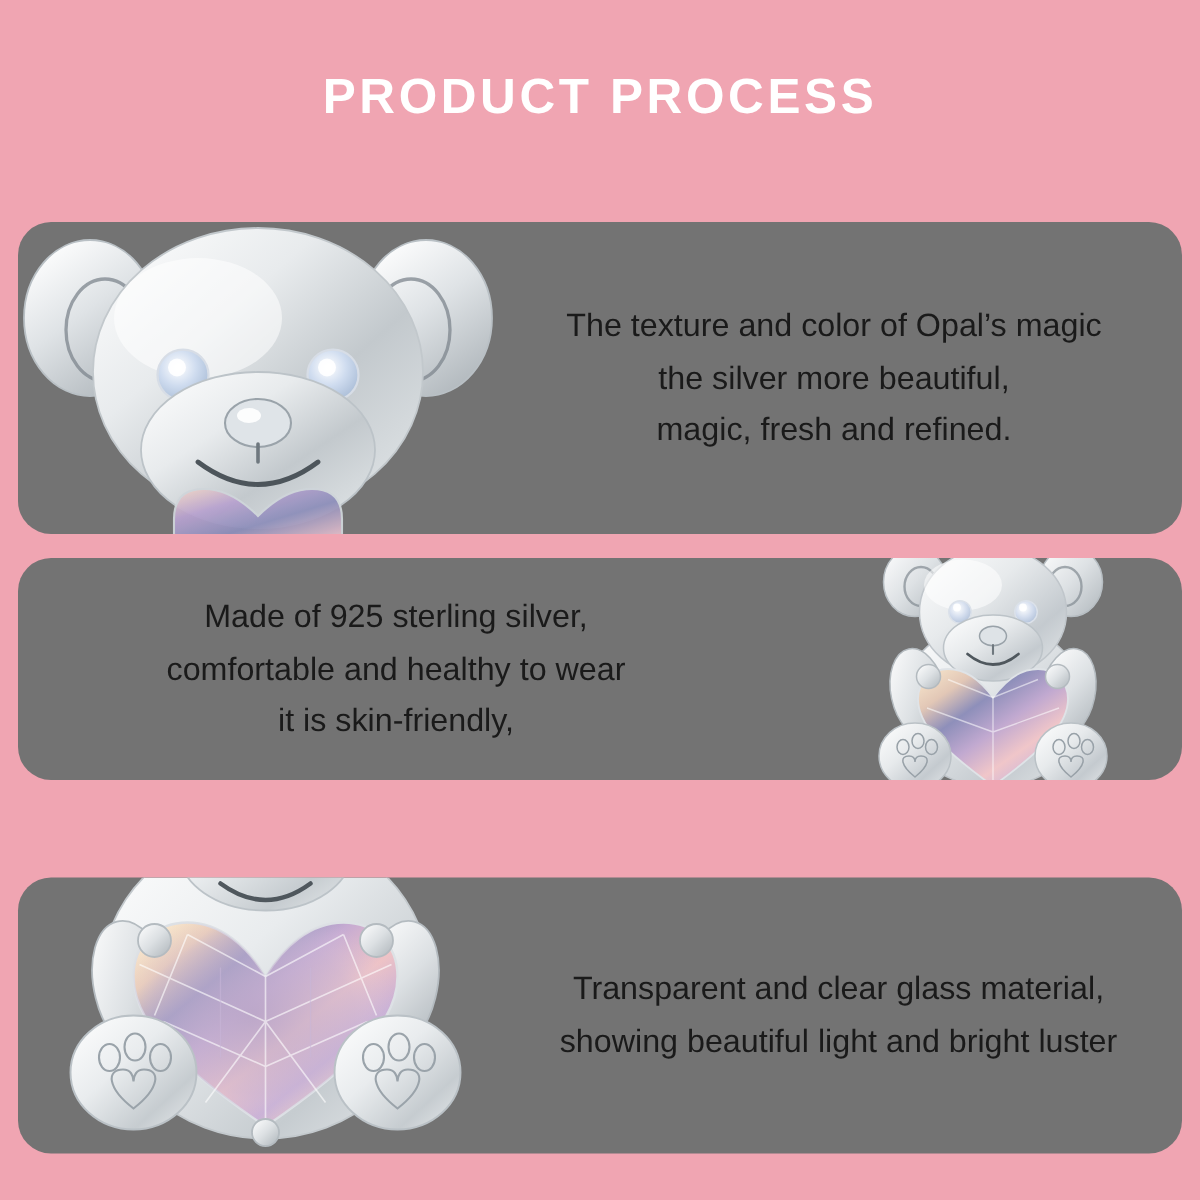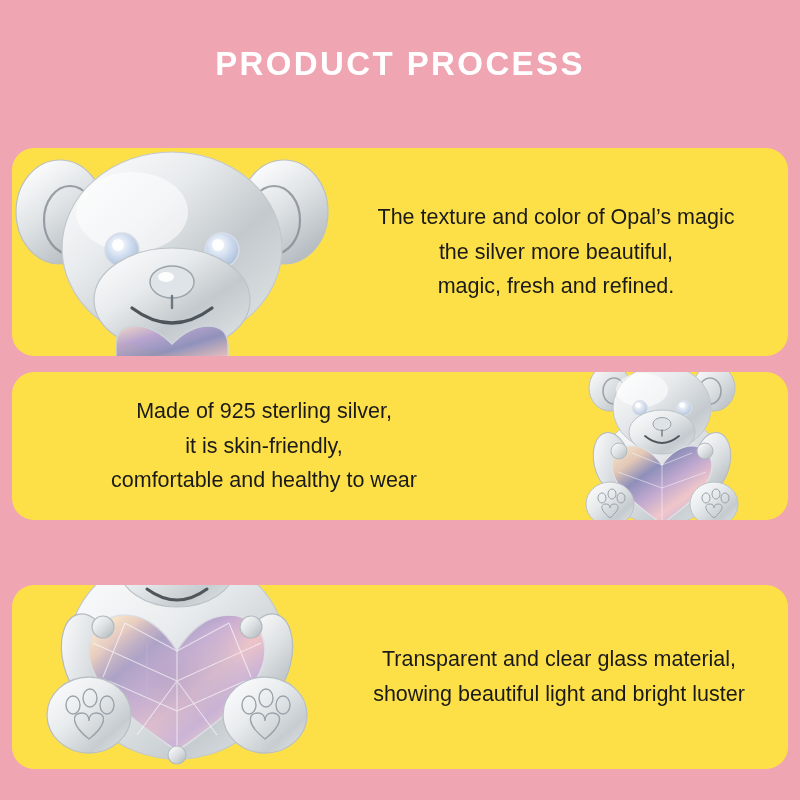--- a/index.html
+++ b/index.html
@@ -36,21 +36,21 @@
     line-height: 1;
     padding-bottom: 6px;
     white-space: nowrap;
   }
 
   
   .card {
     position: absolute;
     left: 12px;
     width: 776px;
-    background: #fde047;
+    background: #737373;
     border-radius: 22px;
     overflow: hidden;
   }
   #card-1 { top: 148px;  height: 208px; }
   #card-2 { top: 372px;  height: 148px; }
   #card-3 { top: 585px;  height: 184px; }
 
   .card-inner {
     position: relative;
     width: 100%;
@@ -233,22 +233,22 @@
           <ellipse cx="146" cy="146" rx="24" ry="22" fill="url(#m2)" stroke="#bac1c6" stroke-width="1"></ellipse>
           <ellipse cx="138" cy="140" rx="4" ry="5" fill="none" stroke="#98a1a8" stroke-width="1"></ellipse>
           <ellipse cx="148" cy="136" rx="4" ry="5" fill="none" stroke="#98a1a8" stroke-width="1"></ellipse>
           <ellipse cx="157" cy="140" rx="4" ry="5" fill="none" stroke="#98a1a8" stroke-width="1"></ellipse>
           <path d="M146 160 C136 152 136 146 142 146 C145 146 146 148 146 150 C146 148 147 146 150 146 C156 146 156 152 146 160 Z" fill="none" stroke="#98a1a8" stroke-width="1"></path>
         </svg>
       </div>
 
       <div class="text-block">
         <span class="text-line">Made of 925 sterling silver,</span>
+        <span class="text-line">comfortable and healthy to wear</span>
         <span class="text-line">it is skin-friendly,</span>
-        <span class="text-line">comfortable and healthy to wear</span>
       </div>
 
     </div>
   </div>
 
   <div class="card" id="card-3">
     <div class="card-inner media-left">
 
       <div class="media">
         <svg width="300" height="184" viewBox="0 0 300 184">

